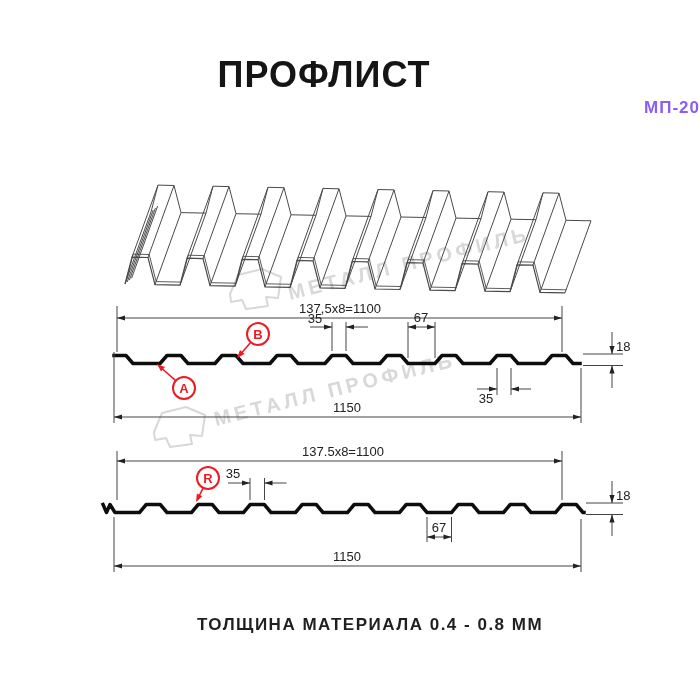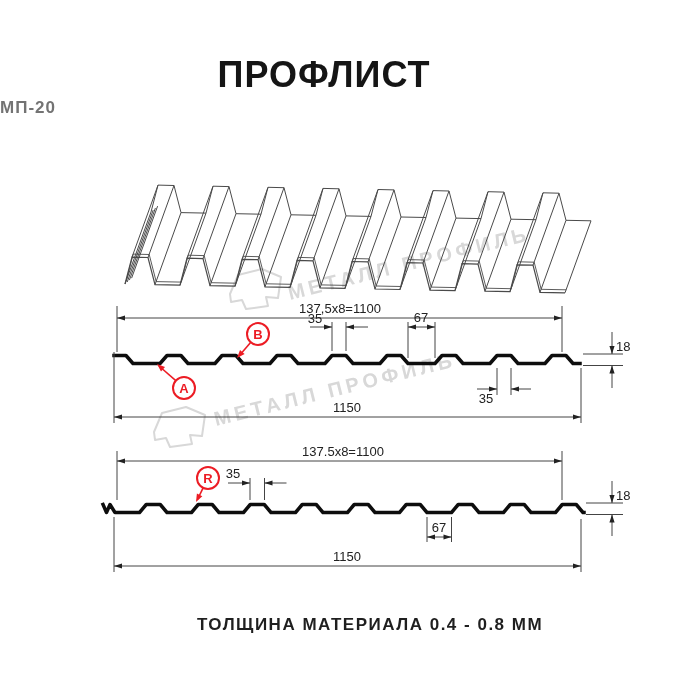--- a/index.html
+++ b/index.html
@@ -1,21 +1,21 @@
 <!DOCTYPE html>
 <html><head>
 <meta charset="utf-8">
 <style>
   html,body{margin:0;padding:0;background:#ffffff;}
   .page{position:relative;width:700px;height:700px;background:#ffffff;overflow:hidden;
         font-family:"Liberation Sans", sans-serif;}
   .title{position:absolute;top:54px;left:0;width:648px;text-align:center;
          font-size:36px;font-weight:800;letter-spacing:1px;color:#151515;}
-  .subtitle{position:absolute;top:98px;left:0;width:700px;text-align:left;
-         font-size:17px;font-weight:600;letter-spacing:1px;color:#737373;}
+  .subtitle{position:absolute;top:98px;left:0;width:700px;text-align:right;
+         font-size:17px;font-weight:600;letter-spacing:1px;color:#8b5cf6;}
   .footnote{position:absolute;top:615px;left:0;width:700px;text-align:center;
          font-size:17px;font-weight:600;letter-spacing:1.5px;color:#1f1f1f;padding-left:20px;}
   svg{position:absolute;top:0;left:0;}
   .dimtxt{font-size:13px;fill:#222222;font-family:"Liberation Sans",sans-serif;}
   .redtxt{font-size:13px;font-weight:bold;fill:#ec1c24;font-family:"Liberation Sans",sans-serif;}
   .wmtxt{font-size:20px;font-weight:bold;fill:#d8d8d8;letter-spacing:4px;
          font-family:"Liberation Sans",sans-serif;}
   .thin{stroke:#444444;stroke-width:1;fill:none;}
   .profile{stroke:#0d0d0d;stroke-width:3.5;fill:none;stroke-linejoin:round;stroke-linecap:square;}
   .arr{fill:#222222;stroke:none;}

